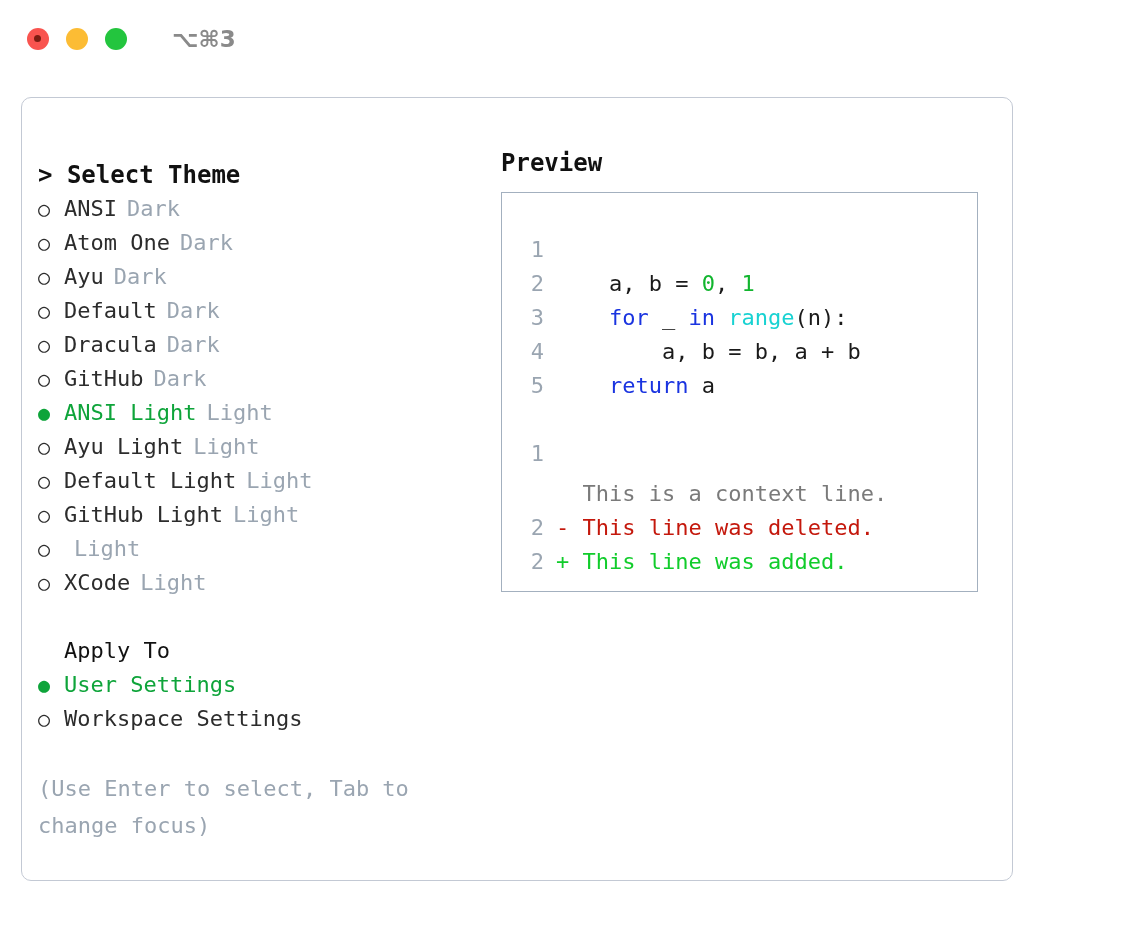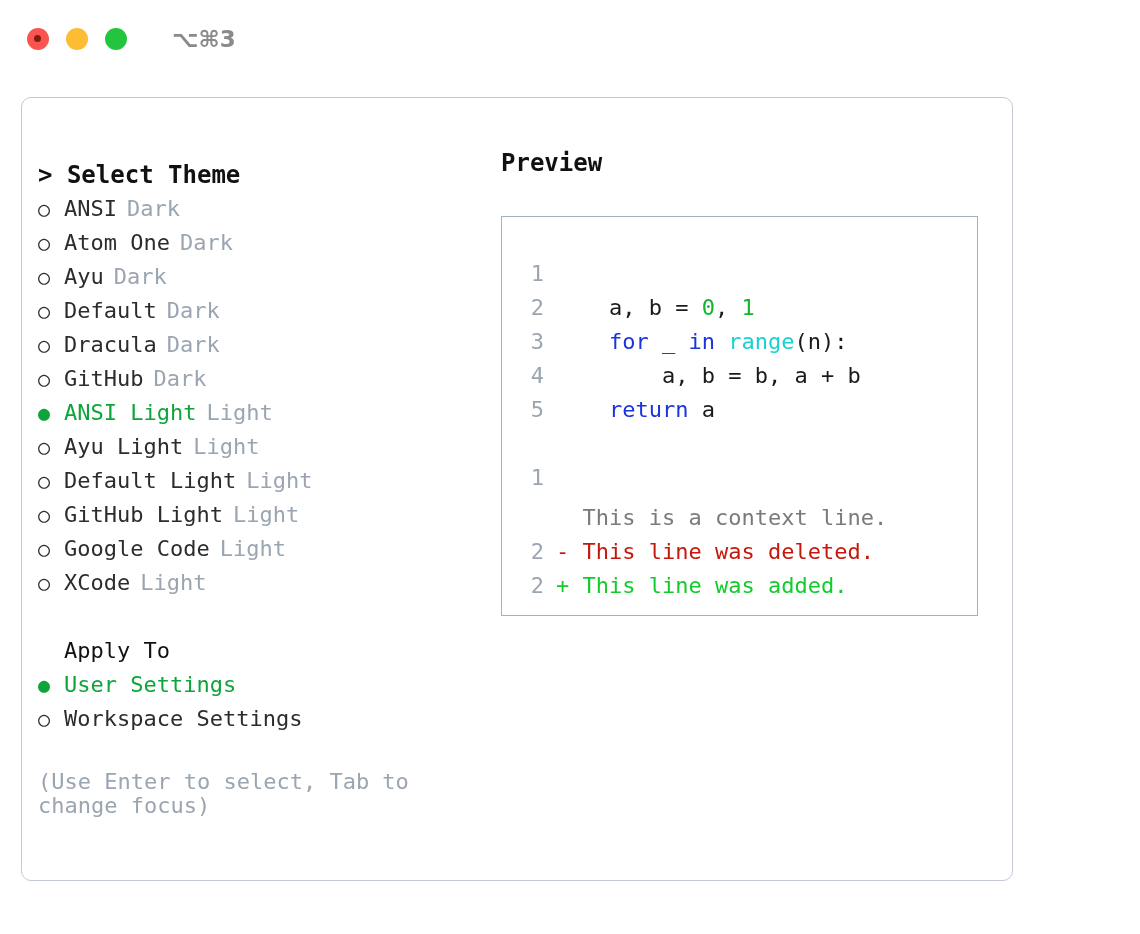--- a/index.html
+++ b/index.html
@@ -130,32 +130,32 @@
     font-size: 22px;
     color: #111111;
     line-height: 34px;
     padding-left: 26px;
     white-space: pre;
   }
 
   .hint {
     margin-top: 34px;
     font-size: 22px;
-    line-height: 24px;
+    line-height: 37px;
     color: #9aa5b1;
     width: 410px;
   }
 
   
   .preview-title {
     font-size: 24px;
     font-weight: bold;
     color: #111111;
     line-height: 34px;
-    margin-bottom: 36px;
+    margin-bottom: 12px;
     white-space: pre;
   }
   .preview-box {
     width: 477px;
     height: 400px;
     border: 1.5px solid #a3b0bf;
     box-sizing: border-box;
     background: #ffffff;
     padding: 40px 0 0 14px;
   }
@@ -208,21 +208,21 @@
           <div class="row"><span class="bullet">○</span><span class="label">ANSI</span><span class="suffix">Dark</span></div>
           <div class="row"><span class="bullet">○</span><span class="label">Atom One</span><span class="suffix">Dark</span></div>
           <div class="row"><span class="bullet">○</span><span class="label">Ayu</span><span class="suffix">Dark</span></div>
           <div class="row"><span class="bullet">○</span><span class="label">Default</span><span class="suffix">Dark</span></div>
           <div class="row"><span class="bullet">○</span><span class="label">Dracula</span><span class="suffix">Dark</span></div>
           <div class="row"><span class="bullet">○</span><span class="label">GitHub</span><span class="suffix">Dark</span></div>
           <div class="row selected"><span class="bullet">●</span><span class="label">ANSI Light</span><span class="suffix">Light</span></div>
           <div class="row"><span class="bullet">○</span><span class="label">Ayu Light</span><span class="suffix">Light</span></div>
           <div class="row"><span class="bullet">○</span><span class="label">Default Light</span><span class="suffix">Light</span></div>
           <div class="row"><span class="bullet">○</span><span class="label">GitHub Light</span><span class="suffix">Light</span></div>
-          <div class="row"><span class="bullet">○</span><span class="label">Google Code</span><span class="suffix">Light</span></div>
+          <div class="row"><span class="bullet">○</span><span class="suffix">Light</span></div>
           <div class="row"><span class="bullet">○</span><span class="label">XCode</span><span class="suffix">Light</span></div>
         </div>
 
       <div class="spacer-row"></div>
 
       <div class="section-title">Apply To</div>
 
       <div id="apply-list">
           <div class="row selected"><span class="bullet">●</span><span class="label">User Settings</span></div>
           <div class="row"><span class="bullet">○</span><span class="label">Workspace Settings</span></div>

